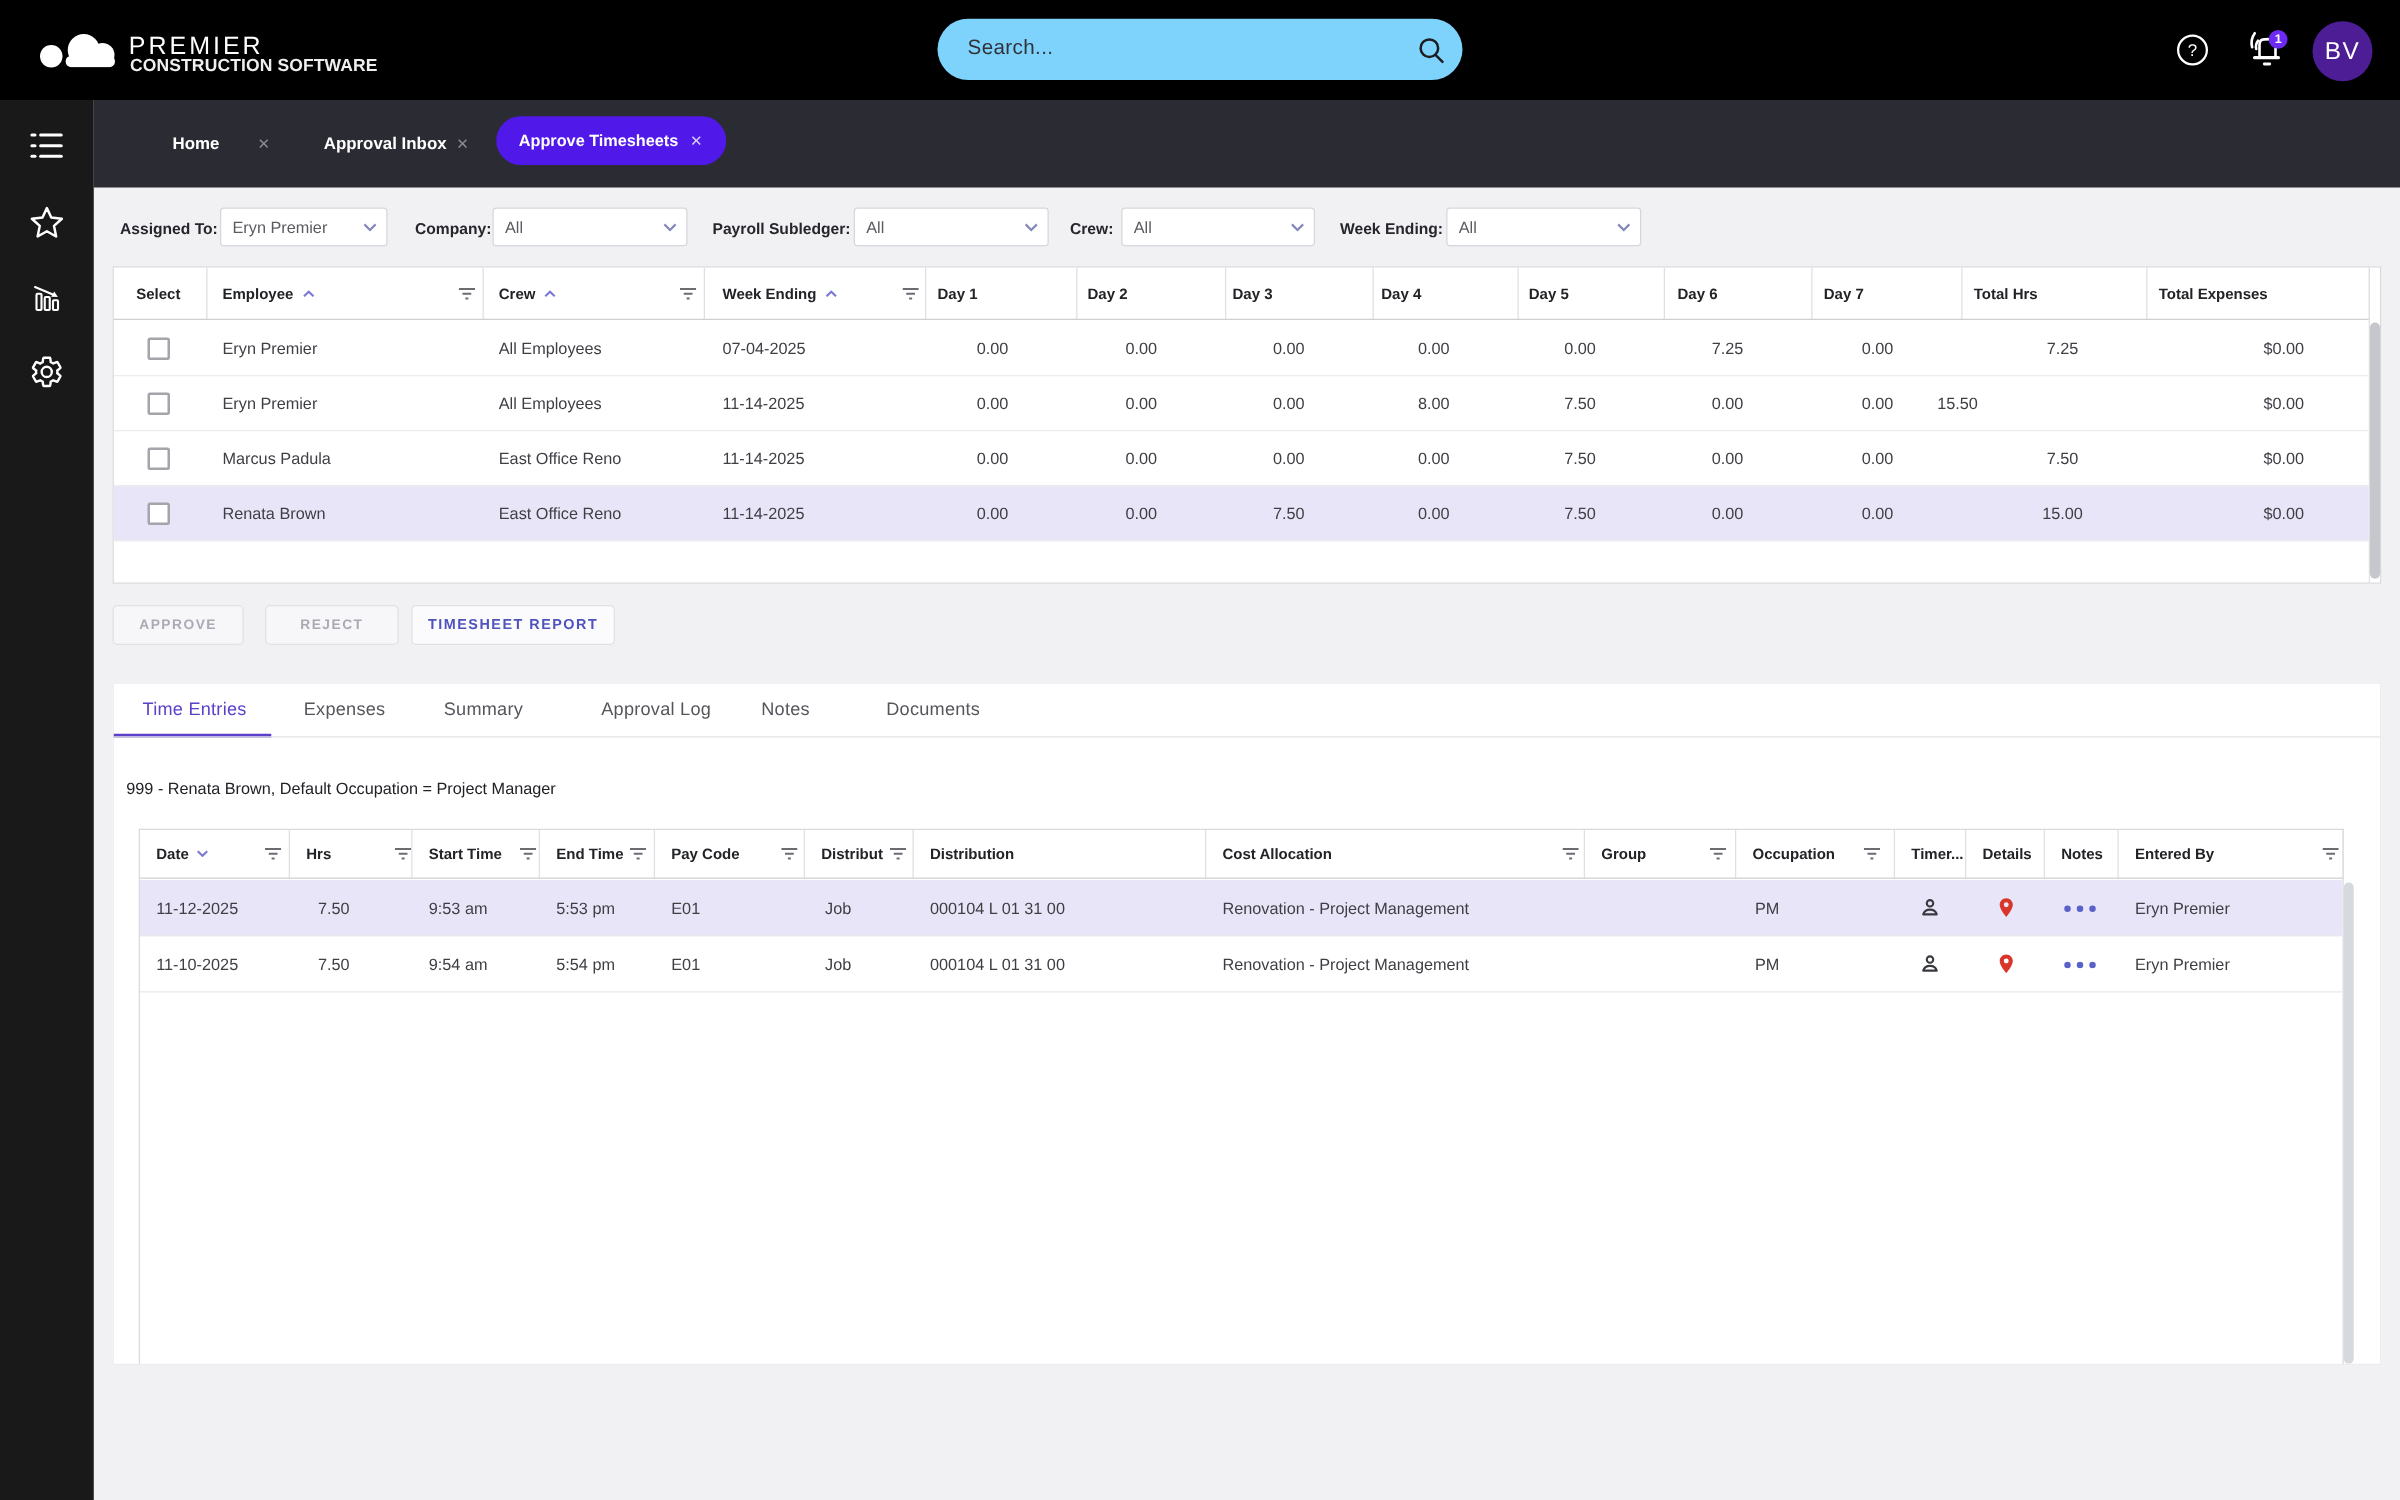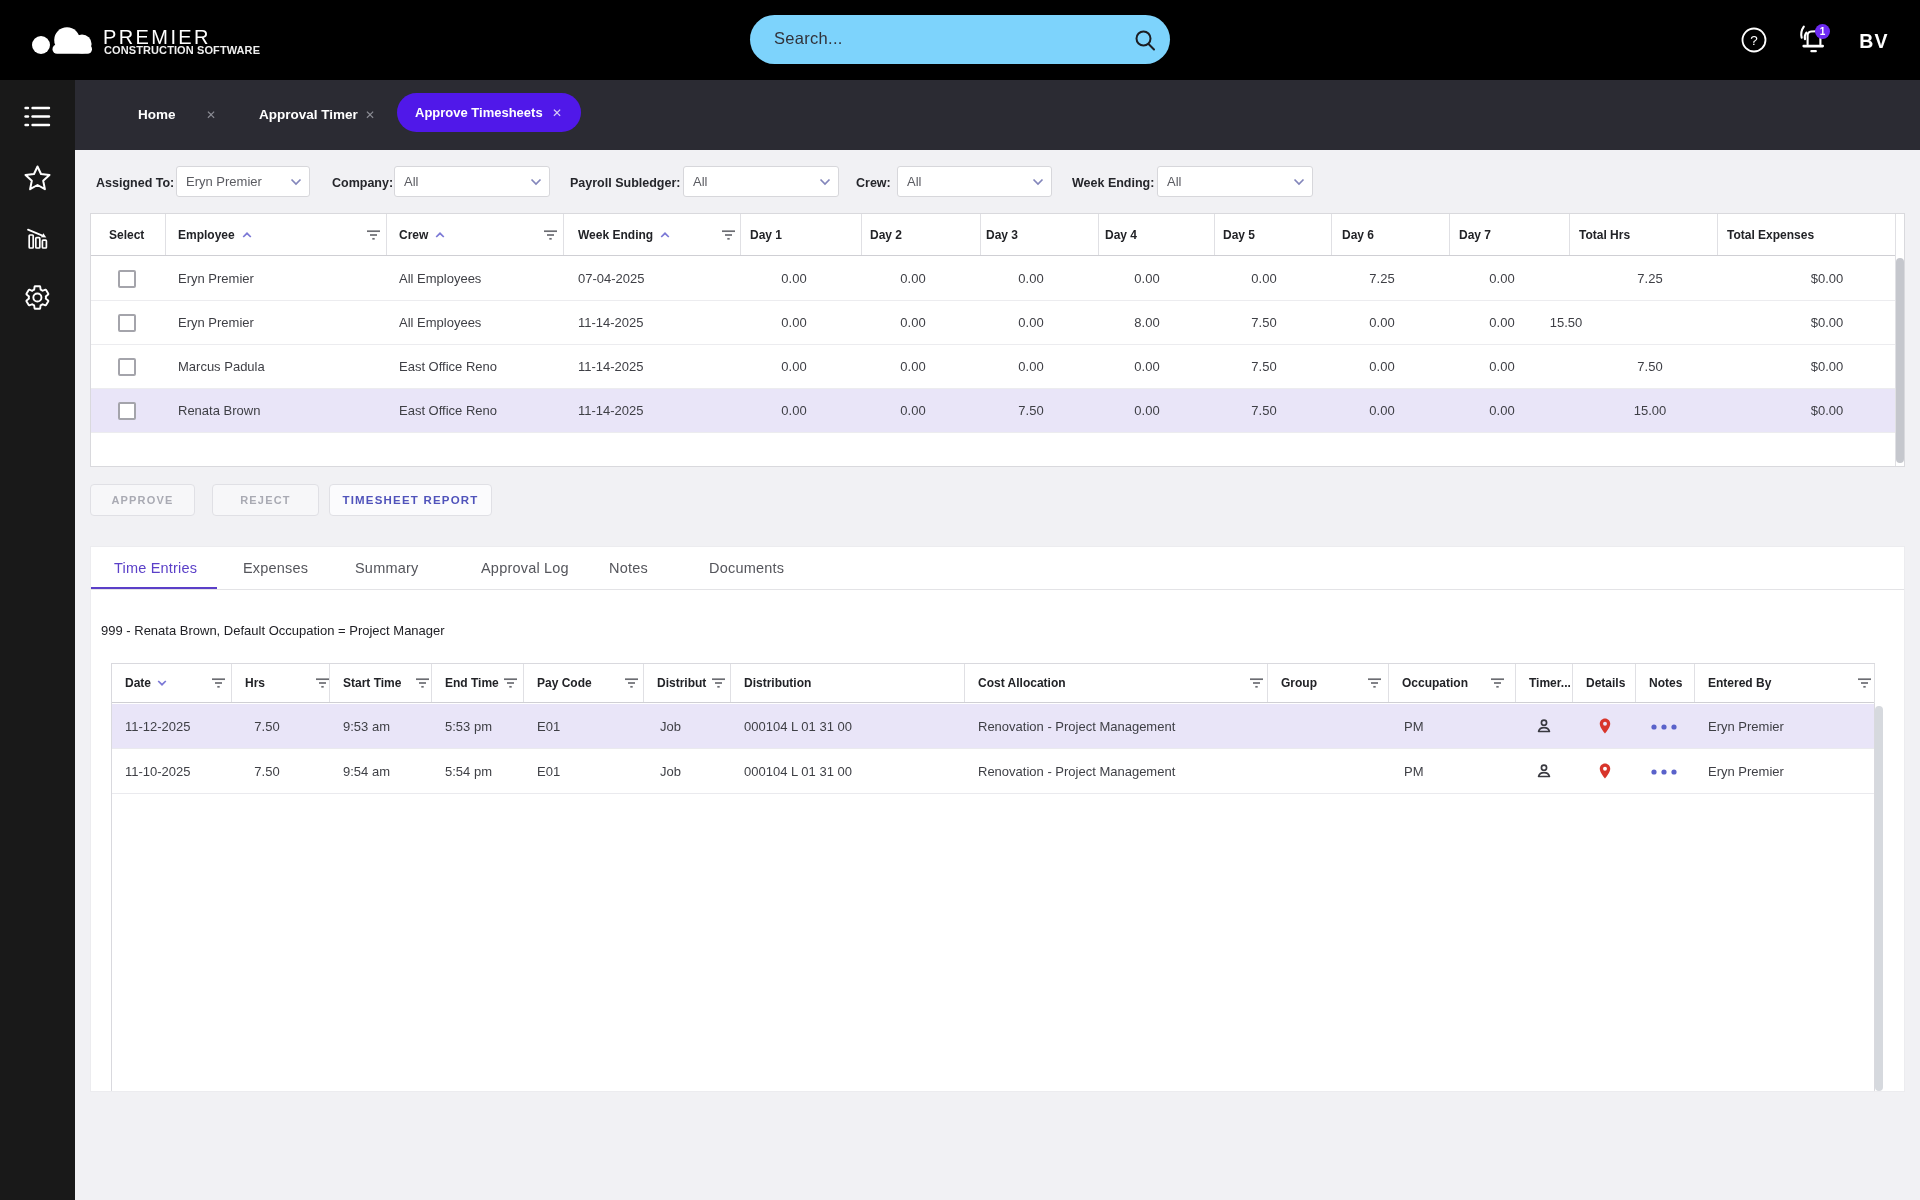--- a/index.html
+++ b/index.html
@@ -4,25 +4,25 @@
 <style>
   * { margin:0; padding:0; box-sizing:border-box; }
   html,body { width:1920px; height:1200px; overflow:hidden; }
   body { font-family:"Liberation Sans", sans-serif; background:#f1f1f4; position:relative; }
   .abs { position:absolute; }
 
   
   #topbar { left:0; top:0; width:1920px; height:80px; background:#000; }
   #logodot { left:32px; top:36px; width:18px; height:18px; border-radius:50%; background:#fff; }
   #brand { left:103px; top:26px; color:#fff; font-size:20px; letter-spacing:2.4px; font-weight:400; }
-  #brand2 { left:104px; top:44px; color:#efefef; font-size:11px; letter-spacing:0.1px; font-weight:700;text-align:right; }
+  #brand2 { left:104px; top:44px; color:#efefef; font-size:14px; letter-spacing:0.1px; font-weight:700;text-align:right; }
   #search { left:750px; top:15px; width:420px; height:49px; border-radius:25px; background:#7dd3fc; }
   #search .ph { position:absolute; left:24px; top:14px; font-size:16.5px; color:#31323a; letter-spacing:0.3px; }
-  #avatar { left:1850px; top:17px; width:48px; height:48px; border-radius:50%; background:#000000; color:#fff;
-            font-size:19.5px; font-weight:700; text-align:center; line-height:48px; letter-spacing:1.2px; }
+  #avatar { left:1850px; top:17px; width:48px; height:48px; border-radius:50%; background:#4c1d95; color:#fff;
+            font-size:19.5px; font-weight:400; text-align:center; line-height:48px; letter-spacing:1.2px; }
   .badge { left:1815px; top:24px; width:15px; height:15px; border-radius:50%; background:#6d2af2; color:#fff;
            font-size:10px; font-weight:600; text-align:center; line-height:15px; }
 
   
   #sidebar { left:0; top:80px; width:75px; height:1120px; background:#191919; }
 
   
   #tabbar { left:75px; top:80px; width:1845px; height:70px; background:#2b2b33; }
   .ttab { position:absolute; top:0; height:70px; line-height:70px; color:#fff; font-size:13.5px; font-weight:700; letter-spacing:0;}
   .tx { position:absolute; top:0; height:70px; line-height:70px; color:#8b8c94; font-size:12px; }
@@ -138,21 +138,21 @@
   <path d="M1 1.6 L14.8 7.4" stroke="#fff" stroke-width="1.7" fill="none" stroke-linecap="round"></path>
   <path d="M19.3 9.6 L13.9 9.3 L16.4 5.2 Z" fill="#fff"></path>
 </svg>
 <svg class="abs" style="left:24px; top:284px;" width="27" height="27" viewBox="0 0 24 24">
   <path fill="none" stroke="#fff" stroke-width="1.7" d="M19.4 13 a7.5 7.5 0 0 0 .1 -1 a7.5 7.5 0 0 0 -.1 -1 l2.1 -1.65 a.5 .5 0 0 0 .12 -.64 l-2 -3.46 a.5 .5 0 0 0 -.61 -.22 l-2.49 1 a7.7 7.7 0 0 0 -1.73 -1 l-.38 -2.65 A.5 .5 0 0 0 13.9 2 h-4 a.5 .5 0 0 0 -.5 .42 l-.38 2.65 a7.7 7.7 0 0 0 -1.73 1 l-2.49 -1 a.5 .5 0 0 0 -.61 .22 l-2 3.46 a.5 .5 0 0 0 .12 .64 L4.4 11 a7.5 7.5 0 0 0 -.1 1 a7.5 7.5 0 0 0 .1 1 l-2.1 1.65 a.5 .5 0 0 0 -.12 .64 l2 3.46 a.5 .5 0 0 0 .61 .22 l2.49 -1 a7.7 7.7 0 0 0 1.73 1 l.38 2.65 a.5 .5 0 0 0 .5 .42 h4 a.5 .5 0 0 0 .5 -.42 l.38 -2.65 a7.7 7.7 0 0 0 1.73 -1 l2.49 1 a.5 .5 0 0 0 .61 -.22 l2 -3.46 a.5 .5 0 0 0 -.12 -.64 Z M11.9 15.6 a3.6 3.6 0 1 1 0 -7.2 a3.6 3.6 0 0 1 0 7.2 Z"></path>
 </svg>
 
 <div id="tabbar" class="abs">
   <div class="ttab" style="left:63px;">Home</div>
   <div class="tx" style="left:131px;">✕</div>
-  <div class="ttab" style="left:184px;">Approval Timer</div>
+  <div class="ttab" style="left:184px;">Approval Inbox</div>
   <div class="tx" style="left:290px;">✕</div>
   <div id="pill">
       <span class="pt">Approve Timesheets</span>
       <span class="px">✕</span>
     </div>
 </div>
 
 <div class="flabel" style="left:96px;">Assigned To:</div>
 <div class="fsel" style="left:176px; width:134px;">
     <span class="v">Eryn Premier</span>

